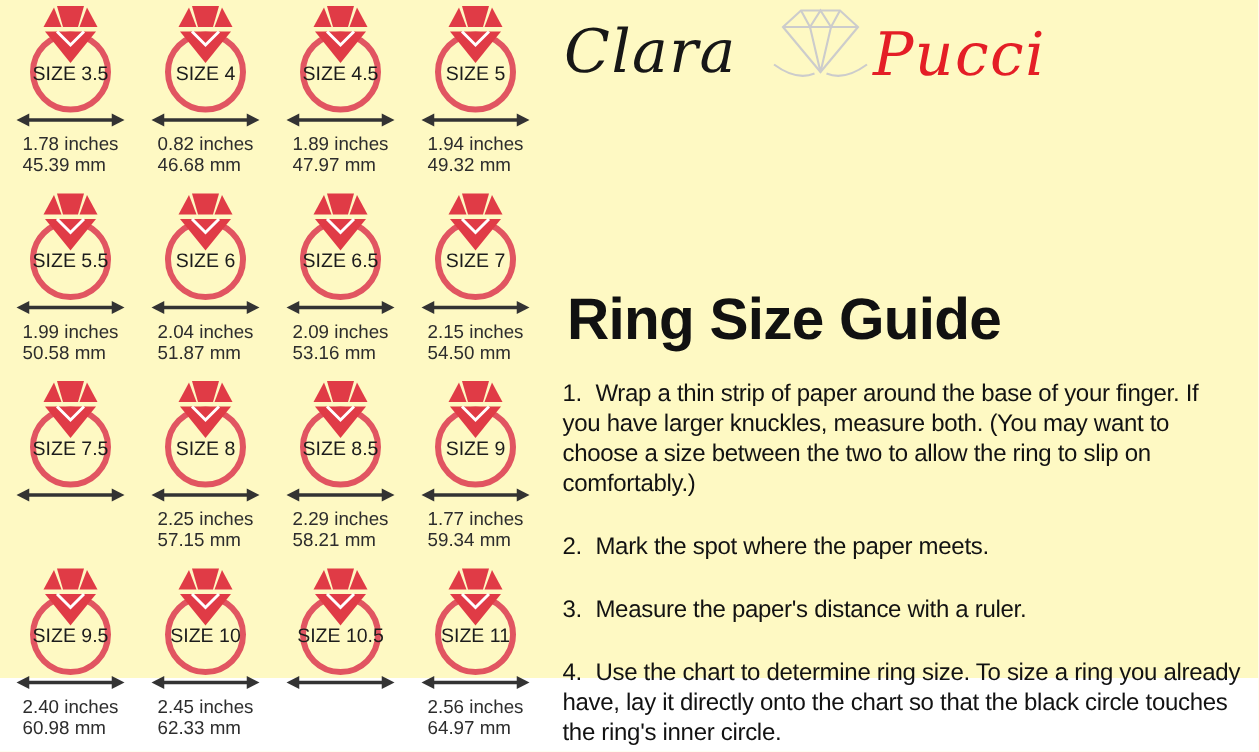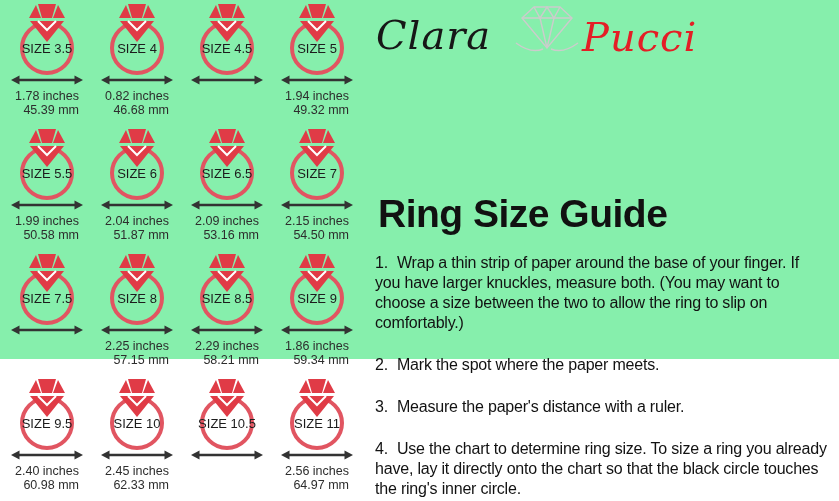--- a/index.html
+++ b/index.html
@@ -2,34 +2,34 @@
 <html style="--ring: #e15561; --diamond: #e03b46; --brand-red: #e41e26; --brand-black: #171717; --logo-diamond-gray: #cccccc; --arrow: #333333;"><head>
 <meta charset="utf-8">
 <style>
   :root{
     --ring:#e15561; --diamond:#e03b46; --brand-red:#e41e26; --brand-black:#171717;
     --logo-diamond-gray:#cccccc; --arrow:#333333; --text:#161616;
   }
   *{margin:0;padding:0;box-sizing:border-box;}
   html,body{width:839px;height:501px;background:#ffffff;overflow:hidden;
     font-family:"Liberation Sans", sans-serif;color:var(--text);}
-  .page{position:relative;width:839px;height:359px;background:#86efac;}
+  .page{position:relative;width:839px;height:452px;background:#fef9c3;}
 
   
   .ring-grid{position:absolute;left:2px;top:0;width:372px;height:501px;
     display:grid;grid-template-columns:repeat(4,90px);grid-auto-rows:125px;}
   .cell{width:90px;height:125px;display:flex;flex-direction:column;align-items:center;padding-top:2px;}
   .cell-svg{display:block;}
   .ring-circle{fill:none;stroke:var(--ring);stroke-width:4;}
   .gem{fill:var(--diamond);}
   .gem-line{fill:none;stroke:#ffffff;stroke-width:2;}
   .arrow-line{stroke:var(--arrow);stroke-width:2.4;}
   .arrow-head{fill:var(--arrow);}
   .size-label{font-family:"Liberation Sans",sans-serif;font-size:13px;fill:#1c1c1c;text-anchor:middle;}
-  .measure{margin-top:1px;text-align:right;font-size:12.5px;line-height:14px;color:#2d2d2d;}
+  .measure{margin-top:1px;text-align:left;font-size:12.5px;line-height:14px;color:#2d2d2d;}
 
   
   .right-panel{position:absolute;left:374px;top:0;width:460px;height:501px;}
 
   .logo{position:relative;height:110px;}
   .logo-word{position:absolute;font-family:"DejaVu Serif",serif;font-style:italic;font-weight:400;
     font-size:40px;letter-spacing:1px;z-index:2;}
   .logo-clara{left:2px;top:12px;color:var(--brand-black);}
   .logo-pucci{left:208px;top:14px;color:var(--brand-red);}
   .logo-diamond{position:absolute;left:136px;top:2px;z-index:1;}
@@ -105,20 +105,24 @@
         <polygon class="gem" points="28,19 62,19 45,40"></polygon>
         <path class="gem-line" d="M36,19 L45,28 L54,19"></path>
       </g>
       <g>
         <line class="arrow-line" x1="16" y1="78" x2="74" y2="78"></line>
         <polygon class="arrow-head" points="9,78 17.5,73.6 17.5,82.4"></polygon>
         <polygon class="arrow-head" points="81,78 72.5,73.6 72.5,82.4"></polygon>
       </g>
       <text class="size-label" x="45" y="51">SIZE 4.5</text>
     </svg>
+    <div class="measure">
+      <div>1.89 inches</div>
+      <div>47.97 mm</div>
+    </div>
   </div>
 
   <div class="cell">
     <svg class="cell-svg" width="90" height="86" viewBox="0 0 90 86">
       <circle class="ring-circle" cx="45" cy="46" r="25"></circle>
       <g>
         <polygon class="gem" points="27,16 34,3 39,16"></polygon>
         <polygon class="gem" points="36,2 54,2 50,16 40,16"></polygon>
         <polygon class="gem" points="51,16 56,3 63,16"></polygon>
         <polygon class="gem" points="28,19 62,19 45,40"></polygon>
@@ -305,21 +309,21 @@
         <path class="gem-line" d="M36,19 L45,28 L54,19"></path>
       </g>
       <g>
         <line class="arrow-line" x1="16" y1="78" x2="74" y2="78"></line>
         <polygon class="arrow-head" points="9,78 17.5,73.6 17.5,82.4"></polygon>
         <polygon class="arrow-head" points="81,78 72.5,73.6 72.5,82.4"></polygon>
       </g>
       <text class="size-label" x="45" y="51">SIZE 9</text>
     </svg>
     <div class="measure">
-      <div>1.86 inches</div>
+      <div>1.77 inches</div>
       <div>59.34 mm</div>
     </div>
   </div>
 
   <div class="cell">
     <svg class="cell-svg" width="90" height="86" viewBox="0 0 90 86">
       <circle class="ring-circle" cx="45" cy="46" r="25"></circle>
       <g>
         <polygon class="gem" points="27,16 34,3 39,16"></polygon>
         <polygon class="gem" points="36,2 54,2 50,16 40,16"></polygon>

